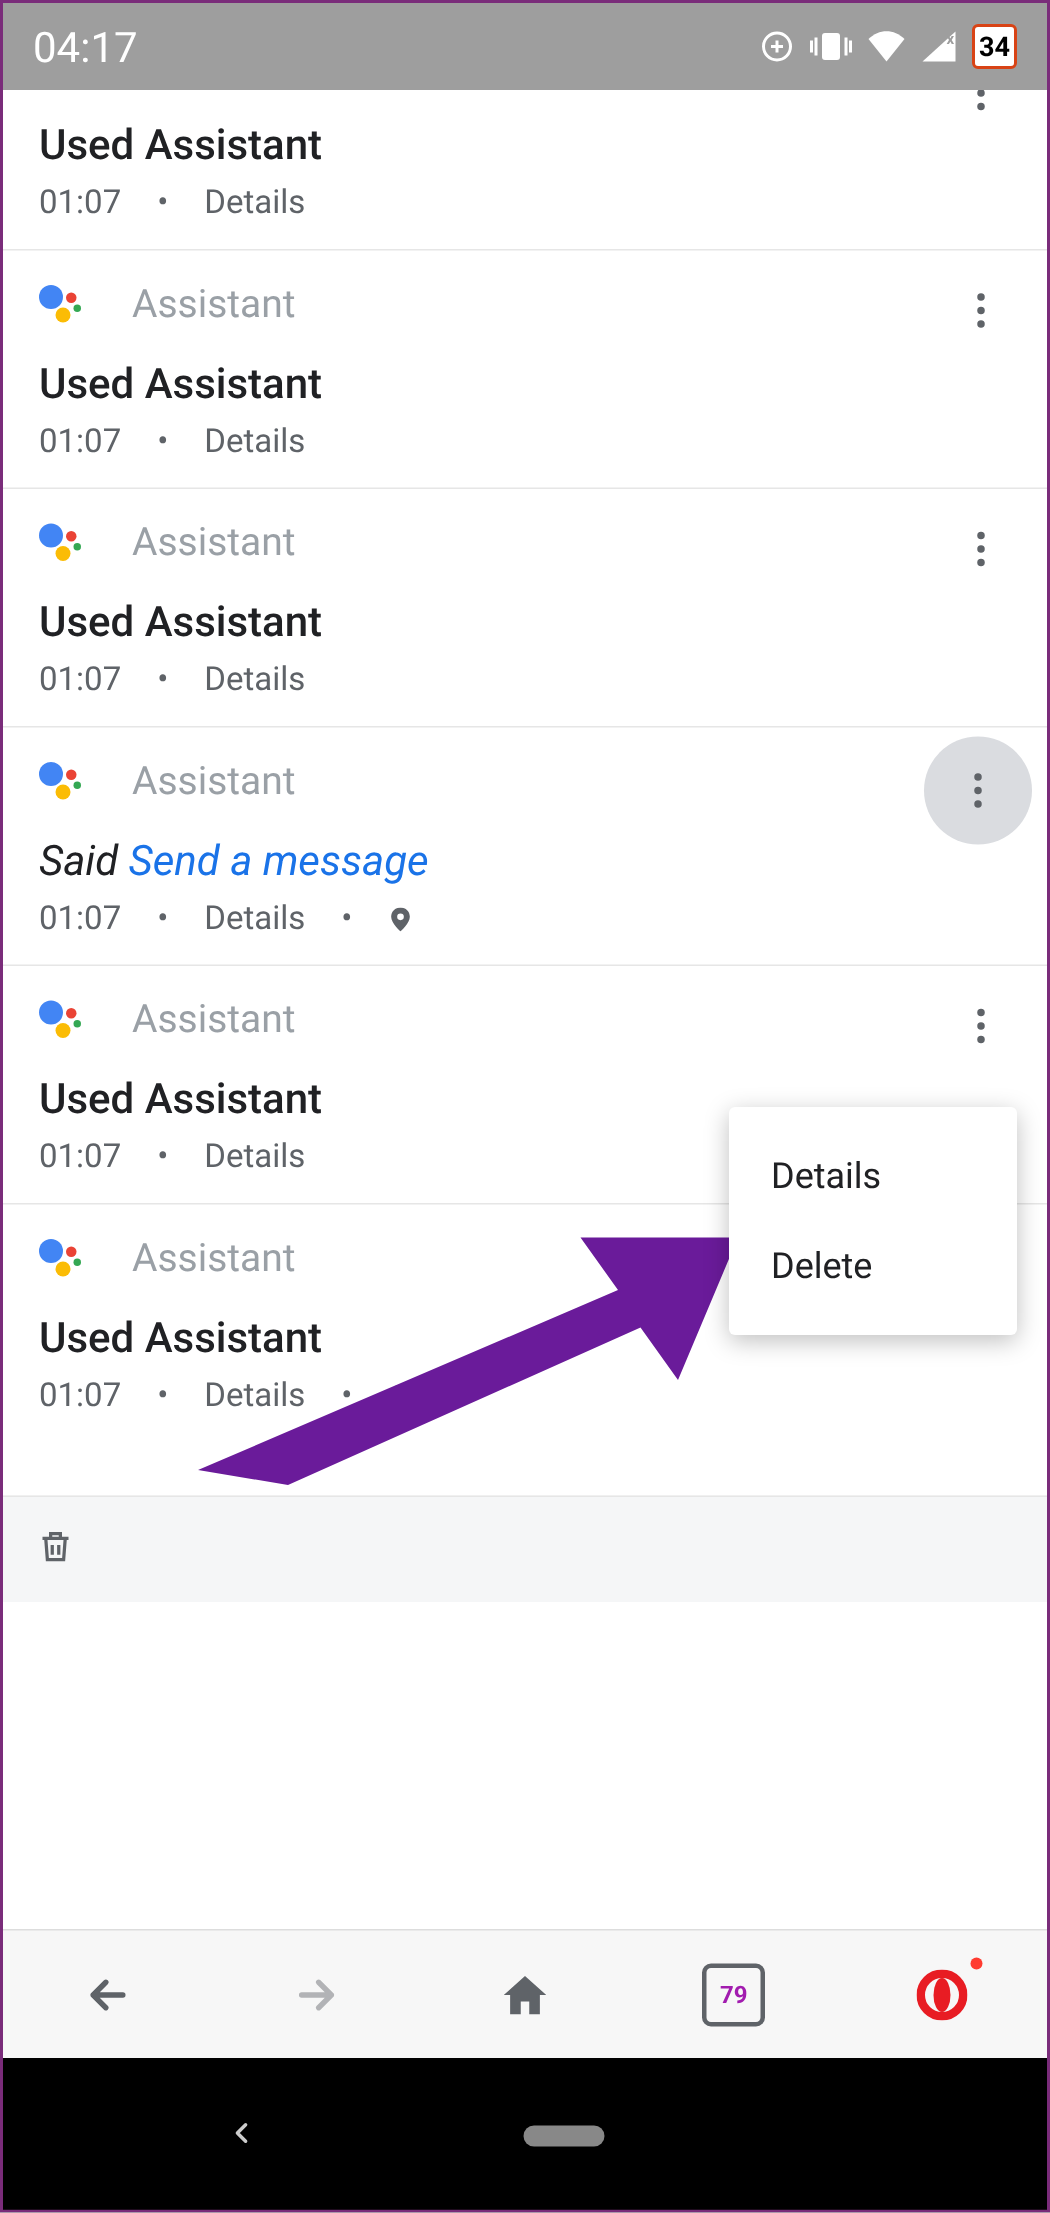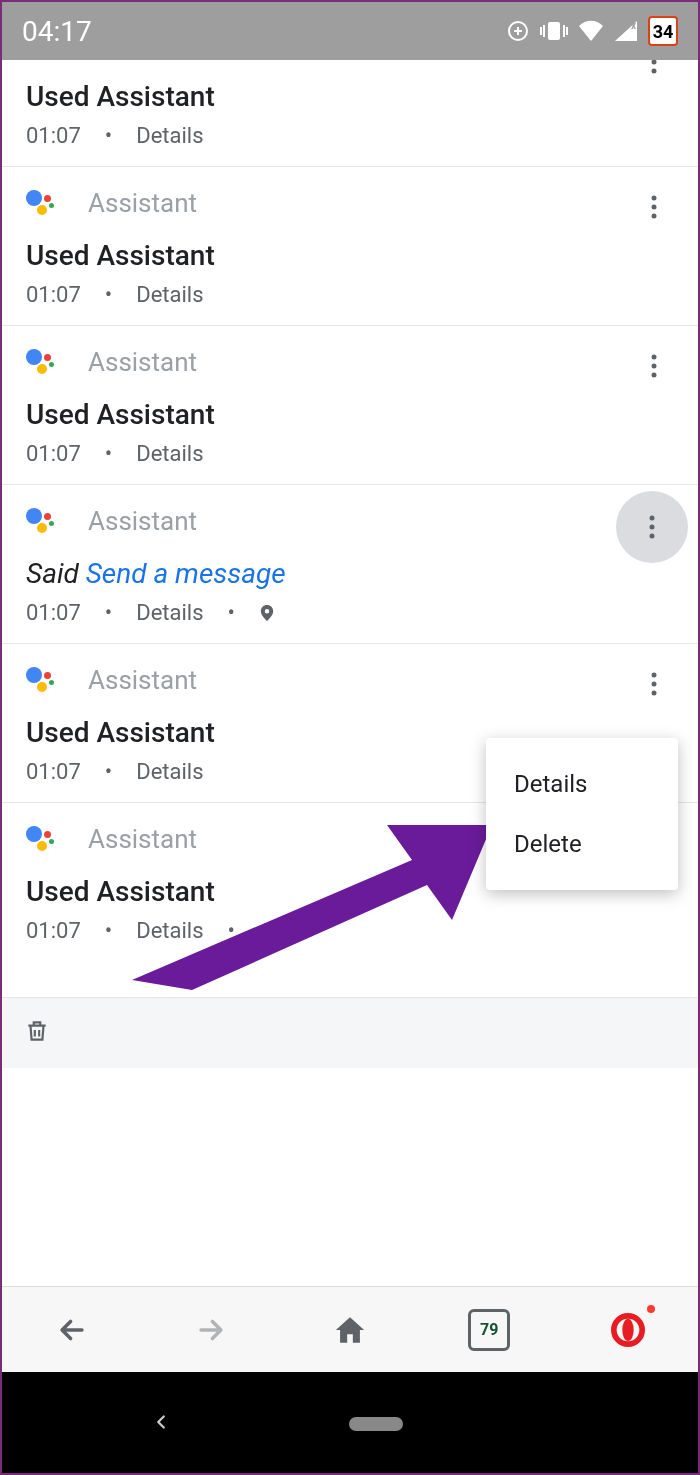--- a/index.html
+++ b/index.html
@@ -30,21 +30,21 @@
   .date-section{background:#f5f6f7;padding:18px 22px;display:flex;align-items:center;justify-content:space-between;border-top:1px solid #e6e6e6;}
   .date-label{font-size:26px;color:#202124;font-weight:500;}
   .trash{color:#5f6368;}
   .popup{position:absolute;width:192px;background:#fff;border-radius:4px;box-shadow:0 4px 16px rgba(0,0,0,0.25);padding:16px 0;z-index:5;}
   .popup-item{padding:16px 28px;font-size:24px;color:#202124;}
   .arrow{position:absolute;z-index:4;}
   .bottombar{height:85px;background:#f7f7f7;display:flex;align-items:center;justify-content:space-around;border-top:1px solid #ddd;}
   .bottombar .nav{width:50px;height:50px;display:flex;align-items:center;justify-content:center;color:#5f6368;}
   .opera{position:relative;}
   .opera .notif{position:absolute;width:8px;height:8px;background:#ff3b30;border-radius:50%;top:0;right:-2px;}
-  .tab-badge{width:36px;height:36px;border:3px solid #5f6368;border-radius:6px;display:flex;align-items:center;justify-content:center;font-size:16px;color:#14532d;font-weight:bold;}
+  .tab-badge{width:36px;height:36px;border:3px solid #5f6368;border-radius:6px;display:flex;align-items:center;justify-content:center;font-size:16px;color:#a21caf;font-weight:bold;}
   .navbar{height:104px;background:#000;display:flex;align-items:center;justify-content:space-around;position:relative;}
   .nav-back{color:#ccc;}
   .nav-pill{width:54px;height:14px;background:#888;border-radius:10px;}
   .nav-placeholder{width:30px;}
 </style>
 </head>
 <body>
 
 <div class="device">
 

